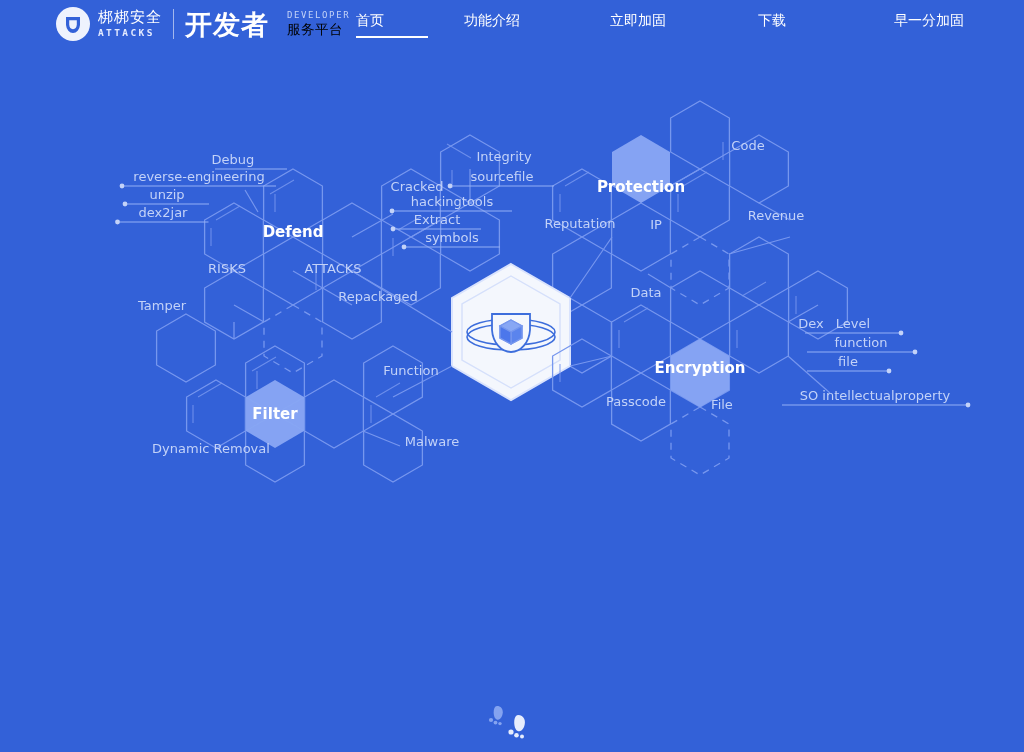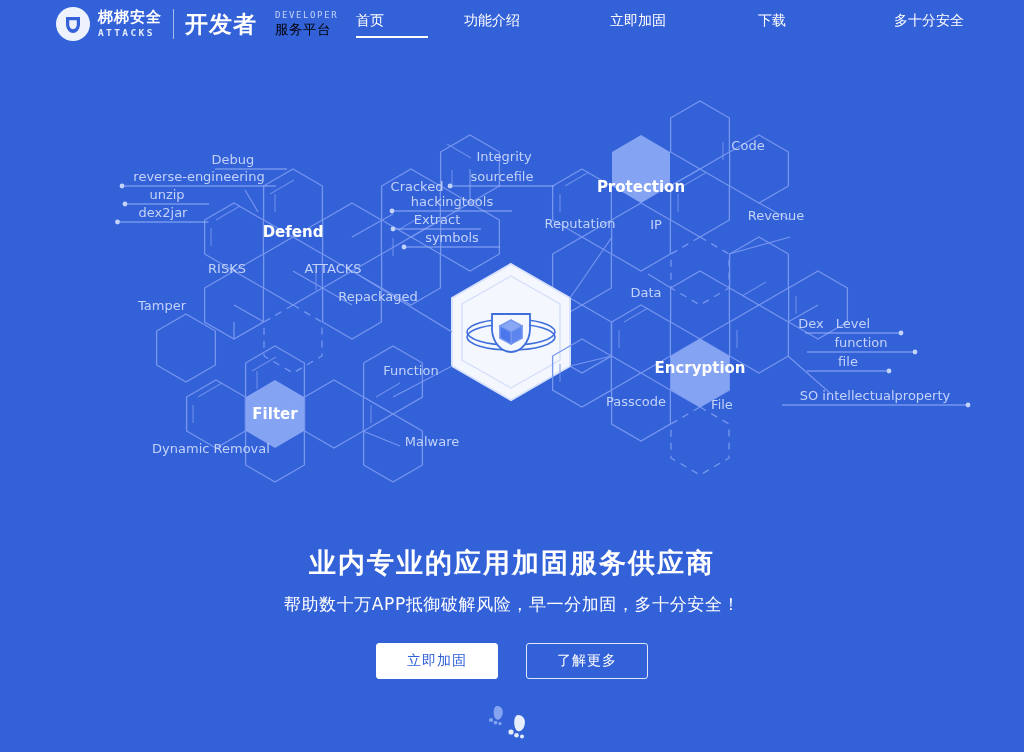--- a/index.html
+++ b/index.html
@@ -30,35 +30,35 @@
   }
   .logo-mark {
     width: 34px; height: 34px; border-radius: 50%;
     background: #eef2fd;
     display: flex; align-items: center; justify-content: center;
     flex: none;
   }
   .logo-mark svg { display: block; }
   .brand-cn { margin-left: 8px; line-height: 1; }
   .brand-cn-top {
-    font-size: 15px; font-weight: bold; color: #ffffff;
+    font-size: 15px; font-weight: normal; color: #ffffff;
     letter-spacing: 1px; display: block;
     font-family: "DejaVu Sans", sans-serif;
   }
   .brand-cn-bot {
     font-size: 9.5px; font-weight: bold; color: #e3eaff;
     letter-spacing: 2.4px; display: block; margin-top: 3px;
     font-family: "DejaVu Sans Mono", monospace;
   }
   .brand-divider {
     width: 1px; height: 30px; background: rgba(255,255,255,.55);
     margin: 0 11px;
   }
   .brand-dev {
-    font-size: 23px; font-weight: bold; color: #ffffff;
+    font-size: 27px; font-weight: bold; color: #ffffff;
     letter-spacing: 1px; line-height: 1;
     font-family: "DejaVu Sans", sans-serif;
   }
   .brand-sub { margin-left: 18px; line-height: 1; }
   .brand-sub-en {
     display: block; font-size: 9px; color: #c3d2f7;
     letter-spacing: 1.6px; font-family: "DejaVu Sans Mono", monospace;
   }
   .brand-sub-cn {
     display: block; font-size: 13.5px; color: #000000;
@@ -157,21 +157,21 @@
         <span class="brand-sub-en">DEVELOPER</span>
         <span class="brand-sub-cn">服务平台</span>
       </div>
     </div>
 
     <div class="nav" id="nav-root">
         <div class="nav-item active" style="width: 72px; margin-left: 0px;"><span>首页</span></div>
         <div class="nav-item" style="width: 110px; margin-left: 36px;"><span>功能介绍</span></div>
         <div class="nav-item" style="width: 112px; margin-left: 36px;"><span>立即加固</span></div>
         <div class="nav-item" style="width: 100px; margin-left: 36px;"><span>下载</span></div>
-        <div class="nav-item" style="width: 110px; margin-left: 36px;"><span>多十分安全</span></div>
+        <div class="nav-item" style="width: 110px; margin-left: 36px;"><span>早一分加固</span></div>
       </div>
   </div>
 
   <div class="graphic">
     <svg viewBox="0 0 1024 490" xmlns="http://www.w3.org/2000/svg">
       <defs>
         <g id="hexU">
           <polygon points="0,-34 29.4,-17 29.4,17 0,34 -29.4,17 -29.4,-17"></polygon>
         </g>
       </defs>
@@ -363,28 +363,20 @@
           <text x="848" y="318">file</text>
           <line x1="807" y1="323" x2="889" y2="323" stroke="#93aff5" stroke-width="1.2"></line>
           <circle cx="889" cy="323" r="2.4" fill="#c3d2f8"></circle>
           <text x="875" y="352">SO intellectualproperty</text>
           <line x1="782" y1="357" x2="968" y2="357" stroke="#93aff5" stroke-width="1.2"></line>
           <circle cx="968" cy="357" r="2.4" fill="#c3d2f8"></circle>
         </g>
     </svg>
   </div>
 
-  <div class="hero-text">
-    <div class="hero-title">业内专业的应用加固服务供应商</div>
-    <div class="hero-sub">帮助数十万APP抵御破解风险，早一分加固，多十分安全！</div>
-    <div class="hero-buttons">
-      <div class="btn btn-primary">立即加固</div>
-      <div class="btn btn-ghost">了解更多</div>
-    </div>
-  </div>
 
   <div class="scroll-hint">
     <svg width="70" height="42" viewBox="0 0 70 42">
       <g fill="#93aff5" opacity=".85">
         <path d="M20 6 c5 0 7 5 5 10 c-1.6 4 -5 5 -7 2 c-2 -3 -2 -12 2 -12 z"></path>
         <circle cx="14" cy="20" r="2.1"></circle>
         <circle cx="18.5" cy="22.6" r="1.9"></circle>
         <circle cx="23" cy="23.6" r="1.7"></circle>
       </g>
       <g fill="#e6edfd">

